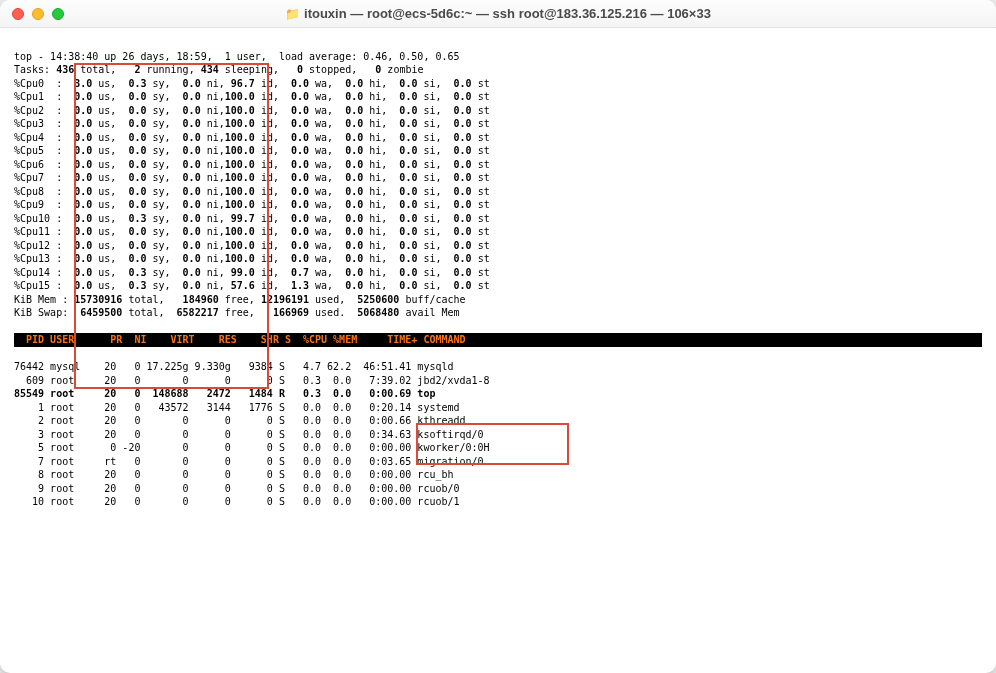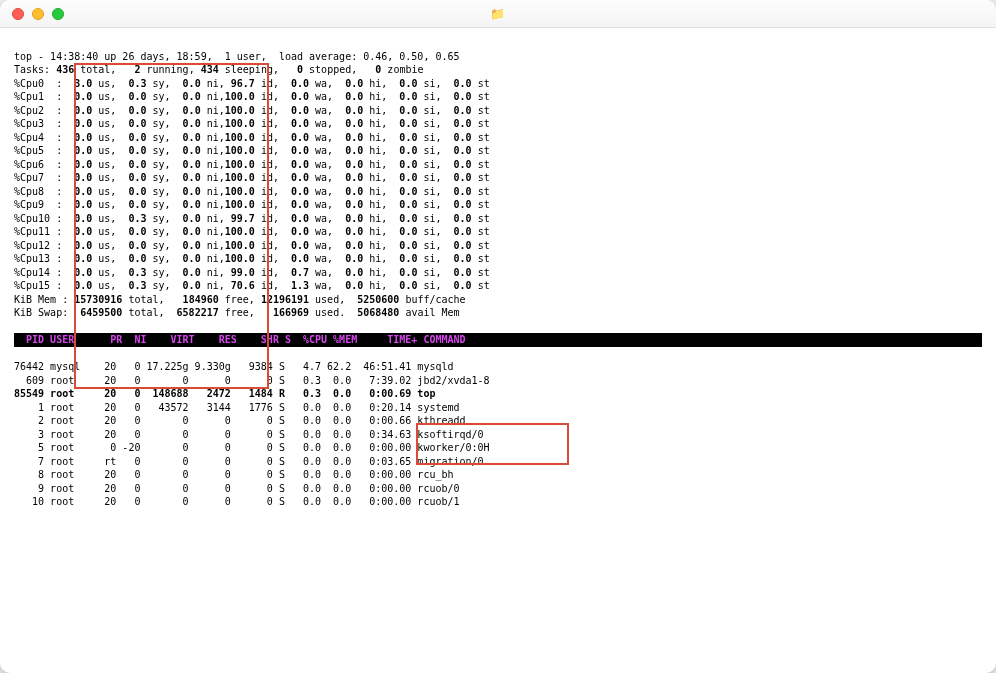--- a/index.html
+++ b/index.html
@@ -8,36 +8,37 @@
 .titlebar { height:28px; background:linear-gradient(#fdfdfd,#f4f4f4); border-bottom:1px solid #e0e0e0; display:flex; align-items:center; position:relative; }
 .traffic { display:flex; gap:8px; padding-left:12px; }
 .dot { width:12px; height:12px; border-radius:50%; }
 .dot.r{background:#ff5f56;border:.5px solid #e0443e;}
 .dot.y{background:#ffbd2e;border:.5px solid #dea123;}
 .dot.g{background:#27c93f;border:.5px solid #1aab29;}
 .title { position:absolute; left:0; right:0; text-align:center; font:600 13px -apple-system,sans-serif; color:#4a4a4a; pointer-events:none; display:flex; align-items:center; justify-content:center; gap:4px;}
 .folder-icon{font-size:12px;}
 .term { padding:8px 14px; font-size:10px; line-height:1.35; color:#000; white-space:pre; }
 .b{font-weight:700;}
-.hdr{background:#000;color:#d946ef;display:block;font-weight:700;}
+.hdr{background:#000;color:#f97316;display:block;font-weight:700;}
 .box1{position:absolute;border:2.5px solid #d94a38;left:74px;top:63px;width:195px;height:326px;pointer-events:none;}
 .box2{position:absolute;border:2.5px solid #d94a38;left:416px;top:423px;width:153px;height:42px;pointer-events:none;}
 </style>
 </head>
 <body>
 
 <div class="window">
   <div class="titlebar">
     <div class="traffic">
       <div class="dot r"></div>
       <div class="dot y"></div>
       <div class="dot g"></div>
     </div>
     <div class="title">
       <span class="folder-icon">📁</span>
+      <span>itouxin — root@ecs-5d6c:~ — ssh root@183.36.125.216 — 106×33</span>
     </div>
   </div>
 
   <div class="term">
 <span>top - 14:38:40 up 26 days, 18:59,  1 user,  load average: 0.46, 0.50, 0.65</span>
 <span>Tasks: <span class="b">436</span> total,   <span class="b">2</span> running, <span class="b">434</span> sleeping,   <span class="b">0</span> stopped,   <span class="b">0</span> zombie</span>
 <span id="cpu-lines">%Cpu0  :  <span class="b">3.0</span> us,  <span class="b">0.3</span> sy,  <span class="b">0.0</span> ni,<span class="b"> 96.7</span> id,  <span class="b">0.0</span> wa,  <span class="b">0.0</span> hi,  <span class="b">0.0</span> si,  <span class="b">0.0</span> st
 %Cpu1  :  <span class="b">0.0</span> us,  <span class="b">0.0</span> sy,  <span class="b">0.0</span> ni,<span class="b">100.0</span> id,  <span class="b">0.0</span> wa,  <span class="b">0.0</span> hi,  <span class="b">0.0</span> si,  <span class="b">0.0</span> st
 %Cpu2  :  <span class="b">0.0</span> us,  <span class="b">0.0</span> sy,  <span class="b">0.0</span> ni,<span class="b">100.0</span> id,  <span class="b">0.0</span> wa,  <span class="b">0.0</span> hi,  <span class="b">0.0</span> si,  <span class="b">0.0</span> st
 %Cpu3  :  <span class="b">0.0</span> us,  <span class="b">0.0</span> sy,  <span class="b">0.0</span> ni,<span class="b">100.0</span> id,  <span class="b">0.0</span> wa,  <span class="b">0.0</span> hi,  <span class="b">0.0</span> si,  <span class="b">0.0</span> st
@@ -45,21 +46,21 @@
 %Cpu5  :  <span class="b">0.0</span> us,  <span class="b">0.0</span> sy,  <span class="b">0.0</span> ni,<span class="b">100.0</span> id,  <span class="b">0.0</span> wa,  <span class="b">0.0</span> hi,  <span class="b">0.0</span> si,  <span class="b">0.0</span> st
 %Cpu6  :  <span class="b">0.0</span> us,  <span class="b">0.0</span> sy,  <span class="b">0.0</span> ni,<span class="b">100.0</span> id,  <span class="b">0.0</span> wa,  <span class="b">0.0</span> hi,  <span class="b">0.0</span> si,  <span class="b">0.0</span> st
 %Cpu7  :  <span class="b">0.0</span> us,  <span class="b">0.0</span> sy,  <span class="b">0.0</span> ni,<span class="b">100.0</span> id,  <span class="b">0.0</span> wa,  <span class="b">0.0</span> hi,  <span class="b">0.0</span> si,  <span class="b">0.0</span> st
 %Cpu8  :  <span class="b">0.0</span> us,  <span class="b">0.0</span> sy,  <span class="b">0.0</span> ni,<span class="b">100.0</span> id,  <span class="b">0.0</span> wa,  <span class="b">0.0</span> hi,  <span class="b">0.0</span> si,  <span class="b">0.0</span> st
 %Cpu9  :  <span class="b">0.0</span> us,  <span class="b">0.0</span> sy,  <span class="b">0.0</span> ni,<span class="b">100.0</span> id,  <span class="b">0.0</span> wa,  <span class="b">0.0</span> hi,  <span class="b">0.0</span> si,  <span class="b">0.0</span> st
 %Cpu10 :  <span class="b">0.0</span> us,  <span class="b">0.3</span> sy,  <span class="b">0.0</span> ni,<span class="b"> 99.7</span> id,  <span class="b">0.0</span> wa,  <span class="b">0.0</span> hi,  <span class="b">0.0</span> si,  <span class="b">0.0</span> st
 %Cpu11 :  <span class="b">0.0</span> us,  <span class="b">0.0</span> sy,  <span class="b">0.0</span> ni,<span class="b">100.0</span> id,  <span class="b">0.0</span> wa,  <span class="b">0.0</span> hi,  <span class="b">0.0</span> si,  <span class="b">0.0</span> st
 %Cpu12 :  <span class="b">0.0</span> us,  <span class="b">0.0</span> sy,  <span class="b">0.0</span> ni,<span class="b">100.0</span> id,  <span class="b">0.0</span> wa,  <span class="b">0.0</span> hi,  <span class="b">0.0</span> si,  <span class="b">0.0</span> st
 %Cpu13 :  <span class="b">0.0</span> us,  <span class="b">0.0</span> sy,  <span class="b">0.0</span> ni,<span class="b">100.0</span> id,  <span class="b">0.0</span> wa,  <span class="b">0.0</span> hi,  <span class="b">0.0</span> si,  <span class="b">0.0</span> st
 %Cpu14 :  <span class="b">0.0</span> us,  <span class="b">0.3</span> sy,  <span class="b">0.0</span> ni,<span class="b"> 99.0</span> id,  <span class="b">0.7</span> wa,  <span class="b">0.0</span> hi,  <span class="b">0.0</span> si,  <span class="b">0.0</span> st
-%Cpu15 :  <span class="b">0.0</span> us,  <span class="b">0.3</span> sy,  <span class="b">0.0</span> ni,<span class="b"> 70.6</span> id,  <span class="b">1.3</span> wa,  <span class="b">0.0</span> hi,  <span class="b">0.0</span> si,  <span class="b">0.0</span> st</span>
+%Cpu15 :  <span class="b">0.0</span> us,  <span class="b">0.3</span> sy,  <span class="b">0.0</span> ni,<span class="b"> 57.6</span> id,  <span class="b">1.3</span> wa,  <span class="b">0.0</span> hi,  <span class="b">0.0</span> si,  <span class="b">0.0</span> st</span>
 <span>KiB Mem : <span class="b">15730916</span> total,   <span class="b">184960</span> free, <span class="b">12196191</span> used,  <span class="b">5250600</span> buff/cache</span>
 <span>KiB Swap:  <span class="b">6459500</span> total,  <span class="b">6582217</span> free,   <span class="b">166969</span> used.  <span class="b">5068480</span> avail Mem</span>
 
 <span class="hdr">  PID USER      PR  NI    VIRT    RES    SHR S  %CPU %MEM     TIME+ COMMAND                         </span>
 <span id="proc-lines">76442 mysql    20   0 17.225g 9.330g   9384 S   4.7 62.2  46:51.41 mysqld
   609 root     20   0       0      0      0 S   0.3  0.0   7:39.02 jbd2/xvda1-8
 <span class="b">85549 root     20   0  148688   2472   1484 R   0.3  0.0   0:00.69 top</span>
     1 root     20   0   43572   3144   1776 S   0.0  0.0   0:20.14 systemd
     2 root     20   0       0      0      0 S   0.0  0.0   0:00.66 kthreadd
     3 root     20   0       0      0      0 S   0.0  0.0   0:34.63 ksoftirqd/0

